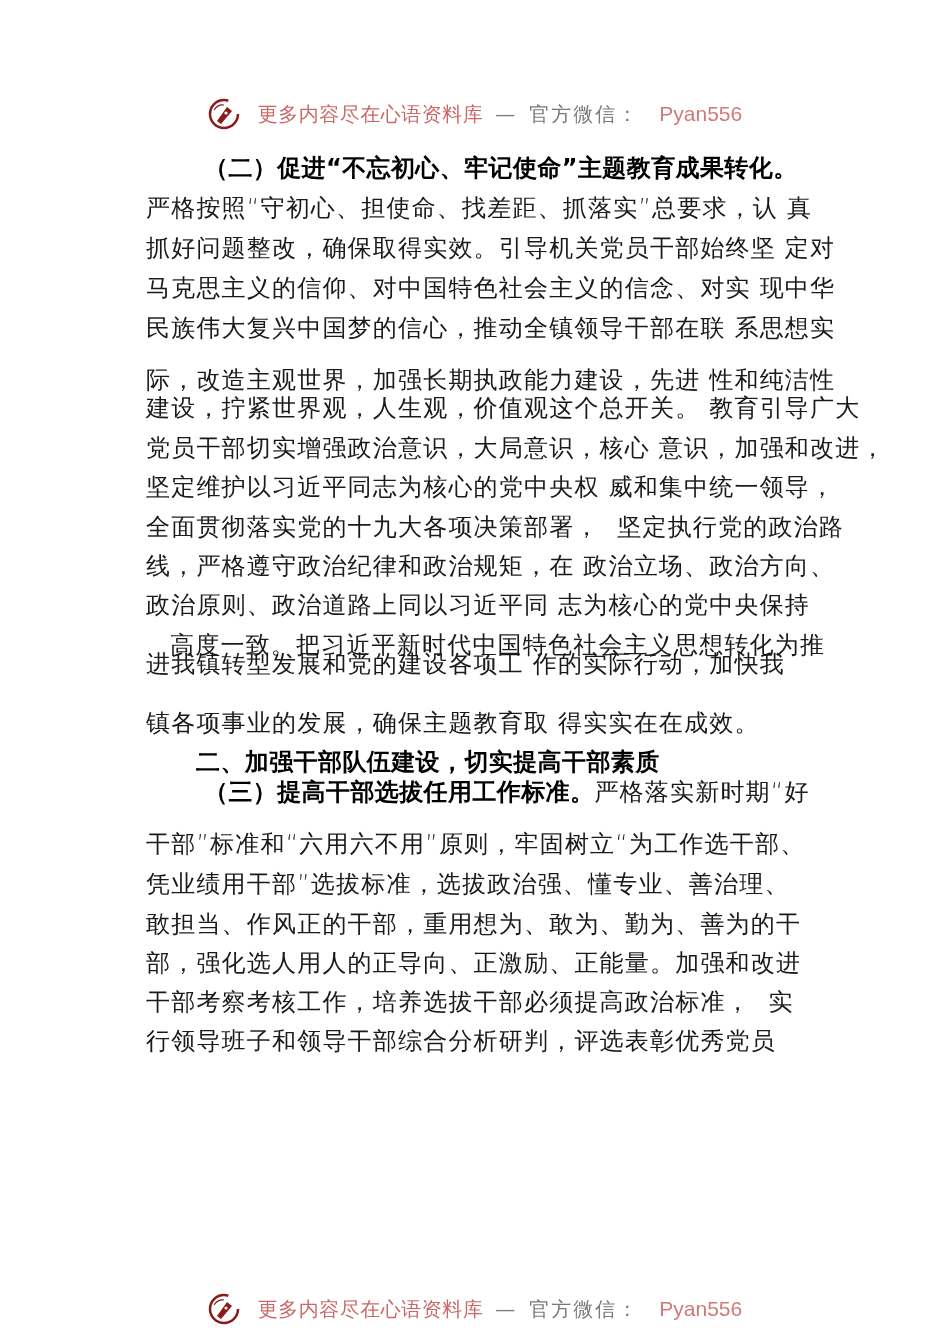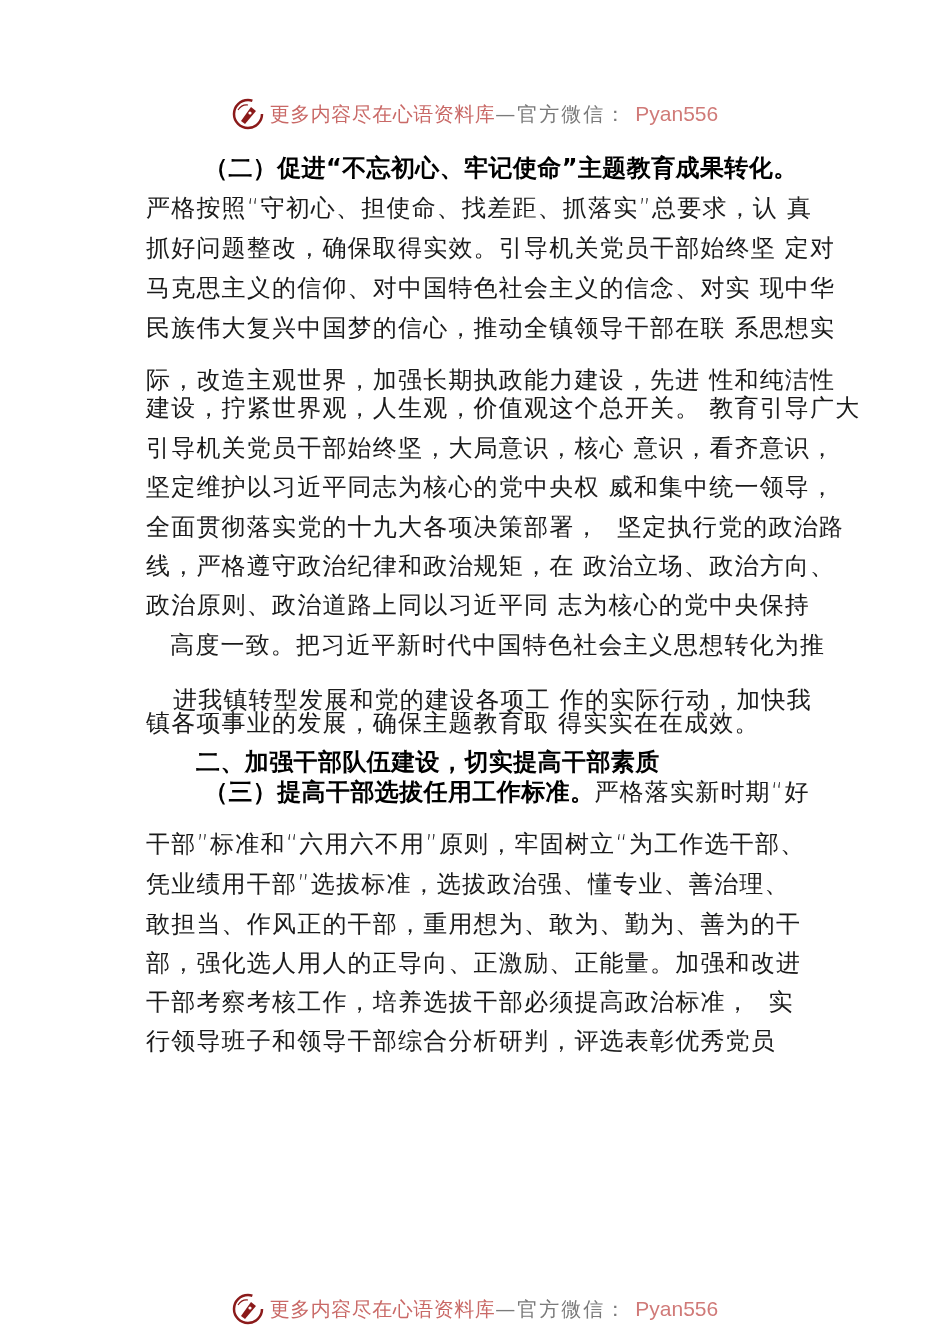--- a/index.html
+++ b/index.html
@@ -16,20 +16,21 @@
       color: #111111;
     }
     .watermark {
       position: absolute;
       left: 0;
       width: 950px;
       display: flex;
       justify-content: center;
       align-items: center;
       height: 40px;
+      gap: 12px;
     }
     .watermark.top { top: 94px; }
     .watermark.bottom { top: 1289px; }
     .wm-logo {
       width: 32px;
       height: 32px;
       margin-right: 6px;
       display: inline-block;
     }
     .wm-text-red {
@@ -100,27 +101,27 @@
 
 <div class="content">
   <div class="line heading" style="top:0px; left:58px;">（二）促进“不忘初心、牢记使命”主题教育成果转化。</div>
 
   <div class="line" style="top:40px;">严格按照“守初心、担使命、找差距、抓落实”总要求，认 真</div>
   <div class="line" style="top:80px;">抓好问题整改，确保取得实效。引导机关党员干部始终坚 定对</div>
   <div class="line" style="top:120px;">马克思主义的信仰、对中国特色社会主义的信念、对实 现中华</div>
   <div class="line" style="top:160px;">民族伟大复兴中国梦的信心，推动全镇领导干部在联 系思想实</div>
   <div class="line" style="top:212px;">际，改造主观世界，加强长期执政能力建设，先进 性和纯洁性</div>
   <div class="line" style="top:240px;">建设，拧紧世界观，人生观，价值观这个总开关。 教育引导广大</div>
-  <div class="line" style="top:280px;">引导机关党员干部始终坚，大局意识，核心 意识，看齐意识，</div>
+  <div class="line" style="top:280px;">党员干部切实增强政治意识，大局意识，核心 意识，加强和改进，</div>
   <div class="line" style="top:319px;">坚定维护以习近平同志为核心的党中央权 威和集中统一领导，</div>
   <div class="line" style="top:359px;">全面贯彻落实党的十九大各项决策部署，  坚定执行党的政治路</div>
   <div class="line" style="top:398px;">线，严格遵守政治纪律和政治规矩，在 政治立场、政治方向、</div>
   <div class="line" style="top:437px;text-align:center;">政治原则、政治道路上同以习近平同 志为核心的党中央保持</div>
   <div class="line" style="top:477px;margin-left:24px;">高度一致。把习近平新时代中国特色社会主义思想转化为推</div>
-  <div class="line" style="top:532px;margin-left:27px;">进我镇转型发展和党的建设各项工 作的实际行动，加快我</div>
+  <div class="line" style="top:496px;">进我镇转型发展和党的建设各项工 作的实际行动，加快我</div>
   <div class="line" style="top:555px;">镇各项事业的发展，确保主题教育取 得实实在在成效。</div>
 
   <div class="line heading" style="top:594px; left:50px;">二、加强干部队伍建设，切实提高干部素质</div>
 
   <div class="line" style="top:624px; left:58px;"><span class="bold">（三）提高干部选拔任用工作标准。</span><span>严格落实新时期“好</span></div>
 
   <div class="line" style="top:676px;">干部”标准和“六用六不用”原则，牢固树立“为工作选干部、</div>
   <div class="line" style="top:716px;">凭业绩用干部”选拔标准，选拔政治强、懂专业、善治理、</div>
   <div class="line" style="top:756px;text-align:right;">敢担当、作风正的干部，重用想为、敢为、勤为、善为的干</div>
   <div class="line" style="top:795px;">部，强化选人用人的正导向、正激励、正能量。加强和改进</div>

